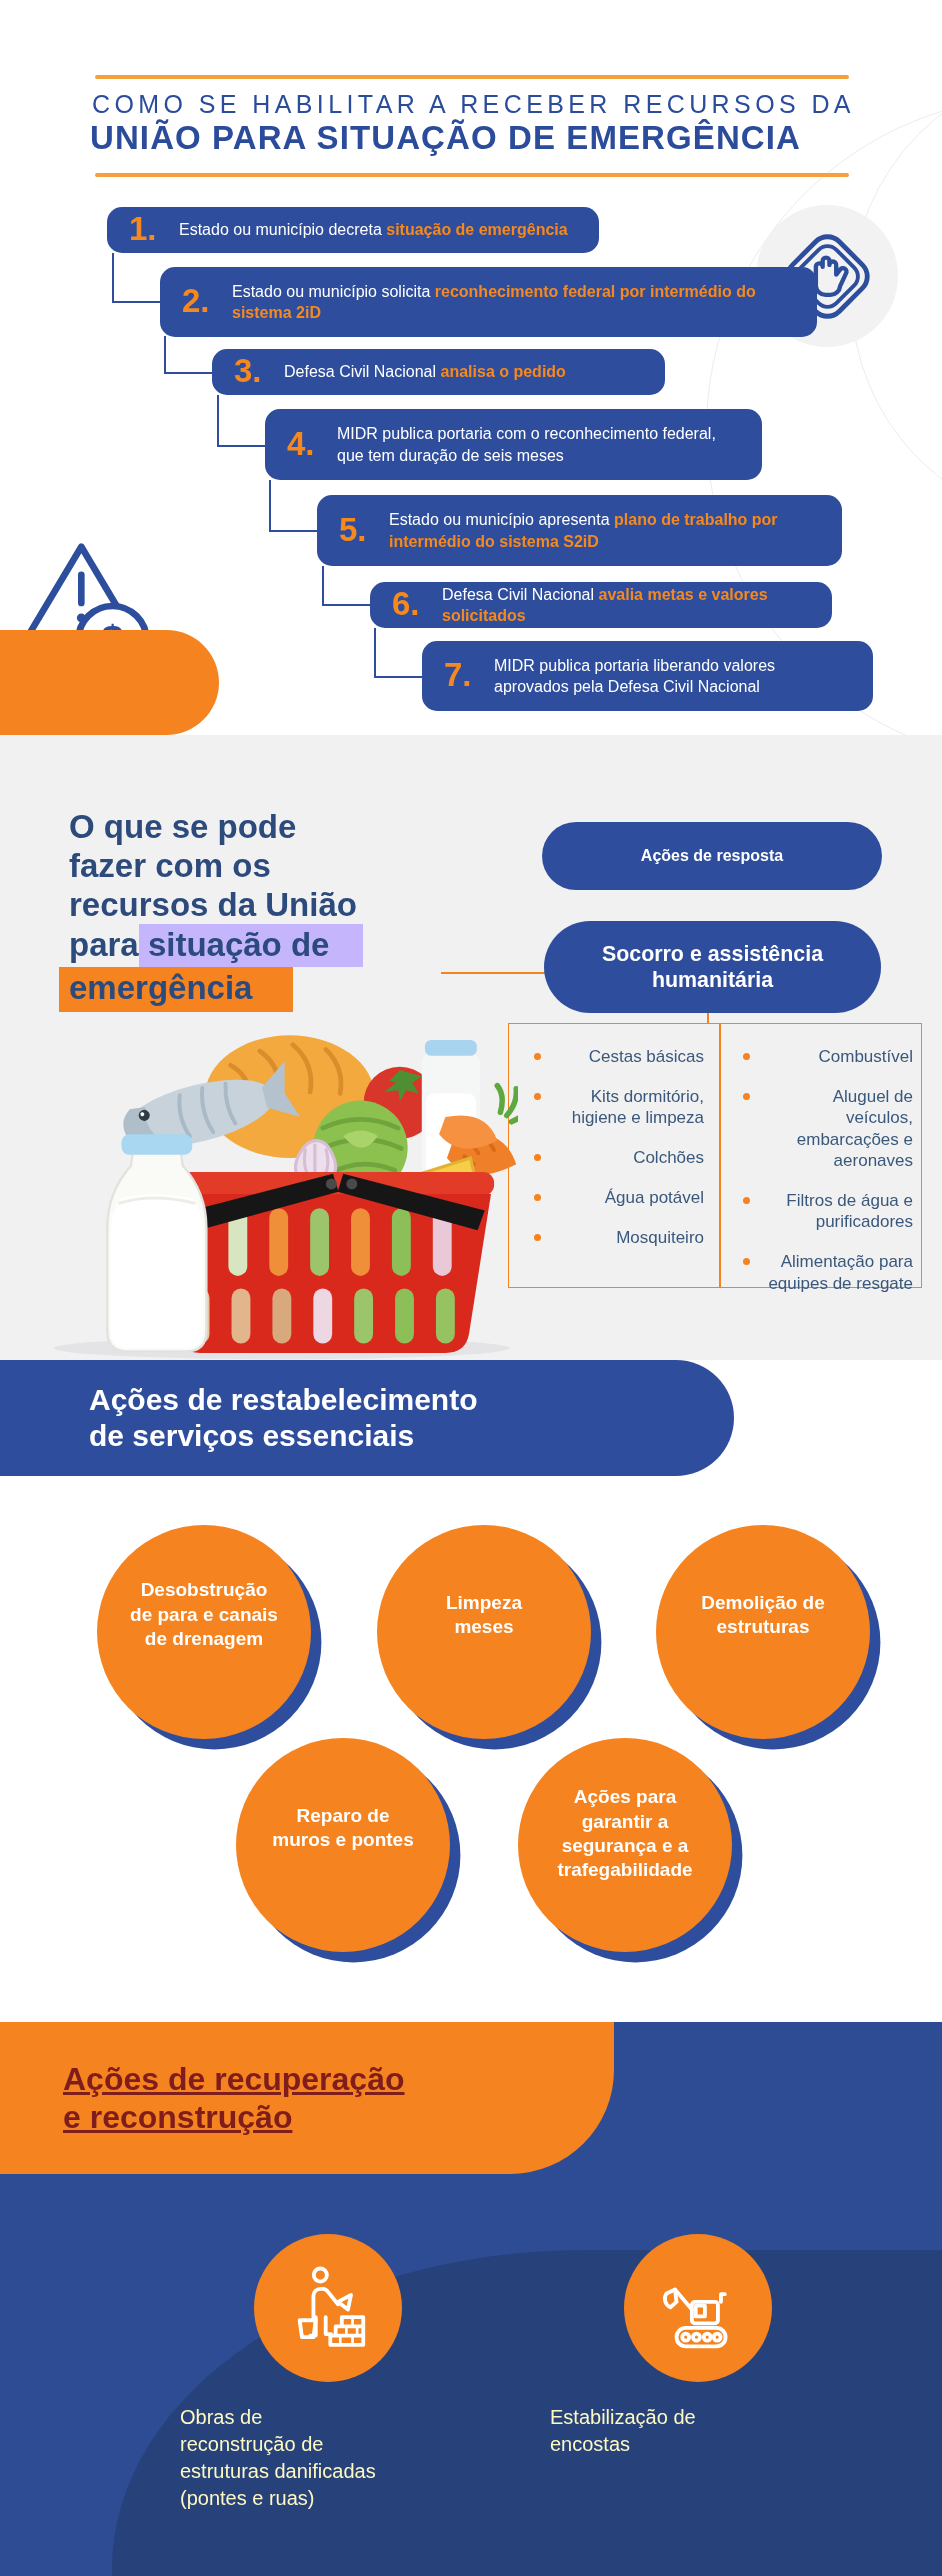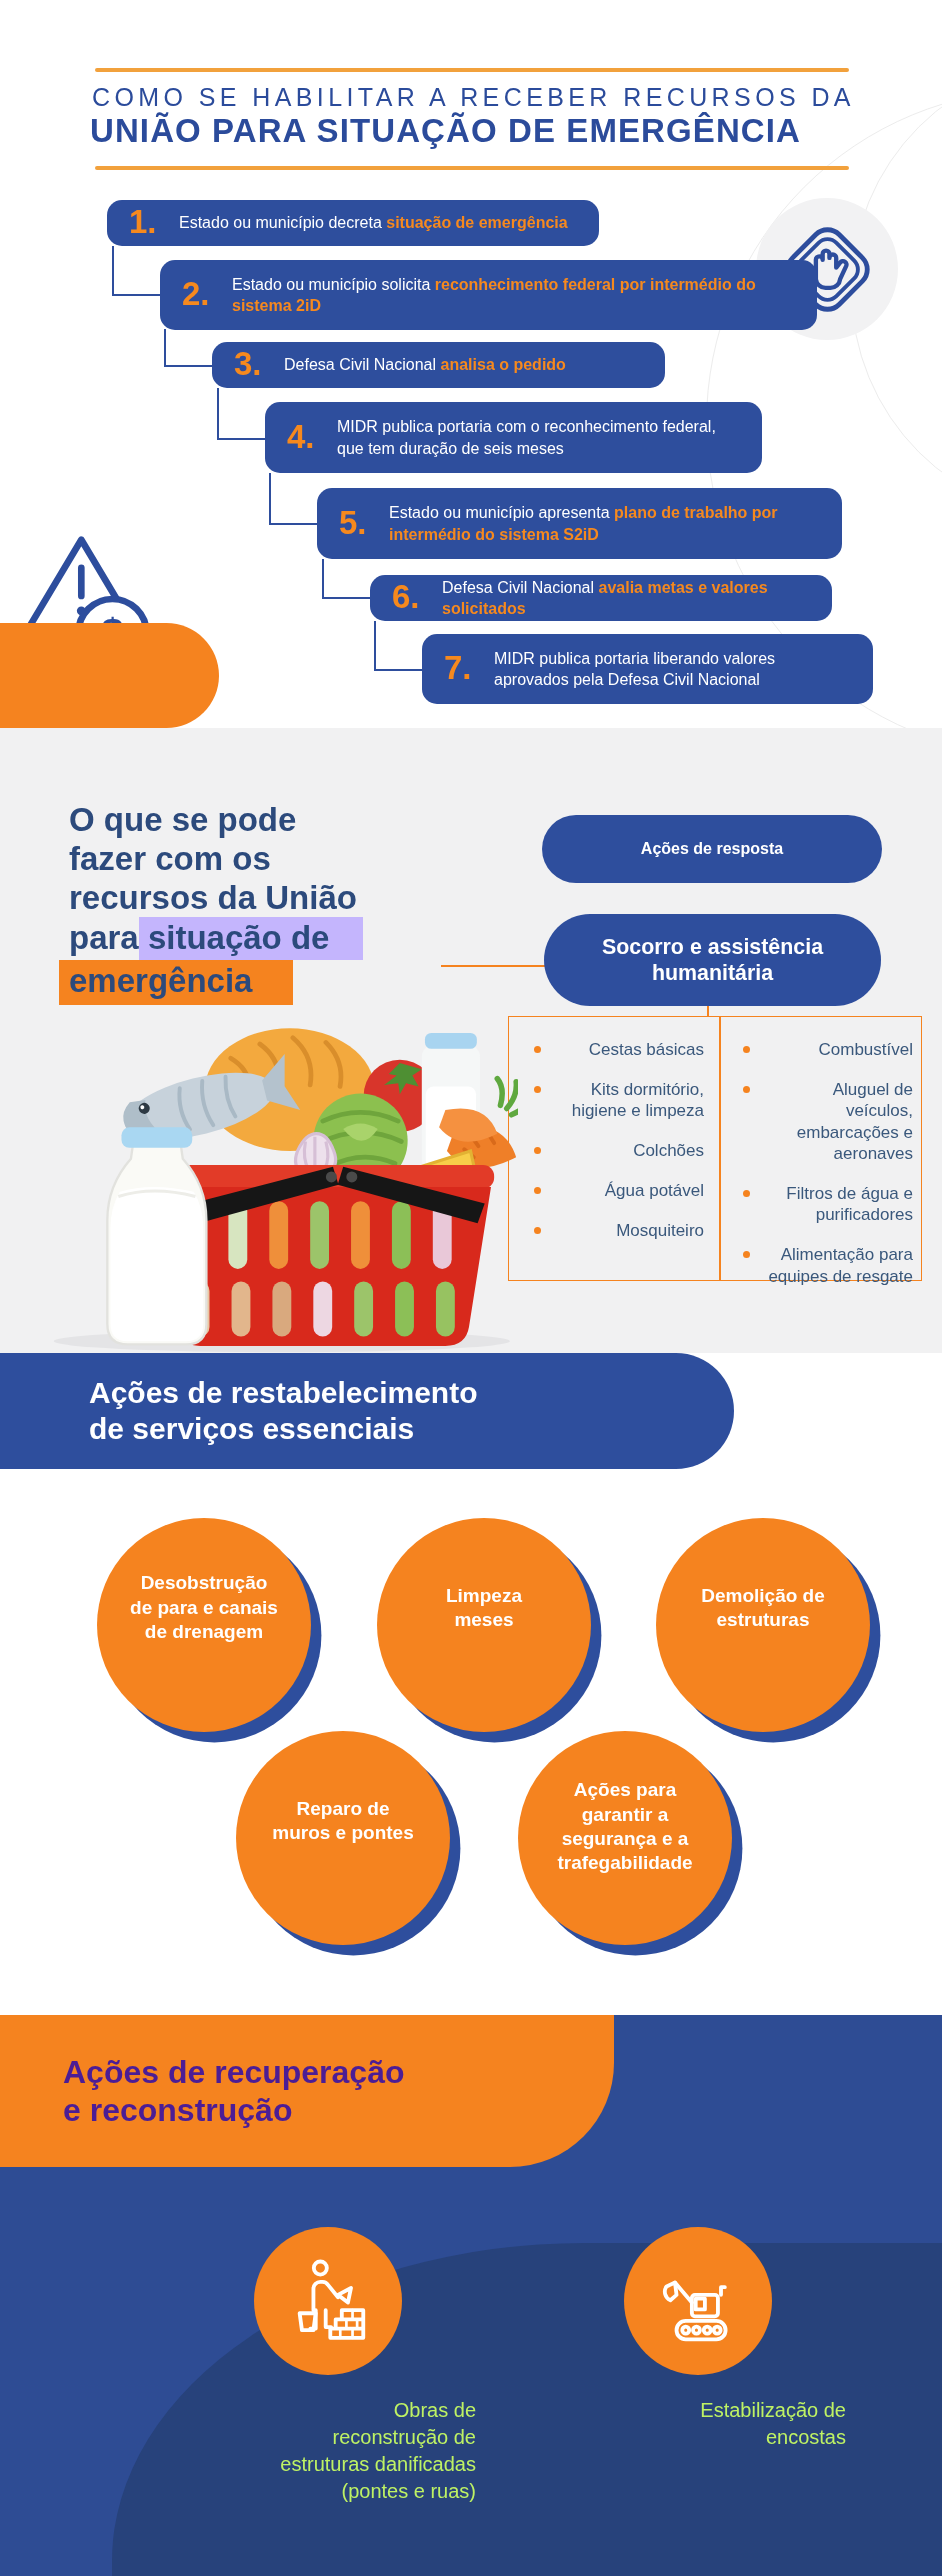--- a/index.html
+++ b/index.html
@@ -1,19 +1,19 @@
 <!DOCTYPE html>
 <html style="font-size:12px"><head>
 <meta charset="utf-8">
 <style>
   html,body{margin:0;padding:0;background:#ffffff;}
   .page{position:relative;width:943px;height:2576px;overflow:hidden;background:#ffffff;
         font-family:"Liberation Sans",sans-serif;}
   .abs{position:absolute;}
-  section{position:absolute;left:0;width:943px;overflow:hidden;}
+  section{position:absolute;left:0;width:943px;overflow:hidden;margin-top:7px;}
 
   
   .rule{position:absolute;height:3.7px;border-radius:2.2px;background:#F2A13C;}
   .title-l1{position:absolute;left:92px;top:83px;font-size:25px;letter-spacing:4.4px;
             color:#2B4B9B;font-weight:500;white-space:nowrap;}
   .title-l2{position:absolute;left:90px;top:112px;font-size:33px;letter-spacing:1.1px;
             color:#2B4B9B;font-weight:800;white-space:nowrap;}
   .deco-circle{position:absolute;border:1.5px solid #ECECEC;border-radius:50%;}
   .stop-badge{position:absolute;left:756px;top:198px;width:142px;height:142px;border-radius:50%;
               background:#F2F2F3;display:flex;align-items:center;justify-content:center;}
@@ -56,26 +56,26 @@
   .ocircle{position:absolute;width:214px;height:214px;border-radius:50%;background:#F5831F;
            box-shadow:10.4px 10.4px 0 0 #2E4E9D;color:#fff;font-weight:700;font-size:19px;
            line-height:24.4px;text-align:center;display:flex;align-items:center;
            justify-content:center;padding-bottom:34px;box-sizing:border-box;}
 
   
   .sec-blue{top:2015px;height:561px;background:#2E4C94;}
   .dark-curve{position:absolute;left:112px;top:228px;width:888px;height:334px;
               background:#27427B;border-top-left-radius:473px 318px;}
   .banner-orange{position:absolute;left:0;top:0;width:614px;height:152px;background:#F5831F;
-                 border-radius:0 0 104px 0;color:#4c1d95;font-weight:800;font-size:32px;
+                 border-radius:0 0 104px 0;color:#7f1d1d;font-weight:800;font-size:32px;
                  line-height:38px;display:flex;align-items:center;padding-left:63px;
-                 box-sizing:border-box;}
+                 box-sizing:border-box;text-decoration:underline;}
   .icircle{position:absolute;width:148px;height:148px;border-radius:50%;background:#F5831F;
            display:flex;align-items:center;justify-content:center;}
-  .ilabel{position:absolute;width:296px;text-align:right;color:#bef264;font-size:20px;
+  .ilabel{position:absolute;width:296px;text-align:left;color:#fef9c3;font-size:20px;
           line-height:27px;}
 </style>
 </head>
 <body>
 
 <div class="page">
 
   <section style="top:0;height:728px;">
     <div class="deco-circle" style="left:706px;top:89px;width:666px;height:666px;"></div>
     <div class="deco-circle" style="left:851px;top:59px;width:459px;height:459px;"></div>

